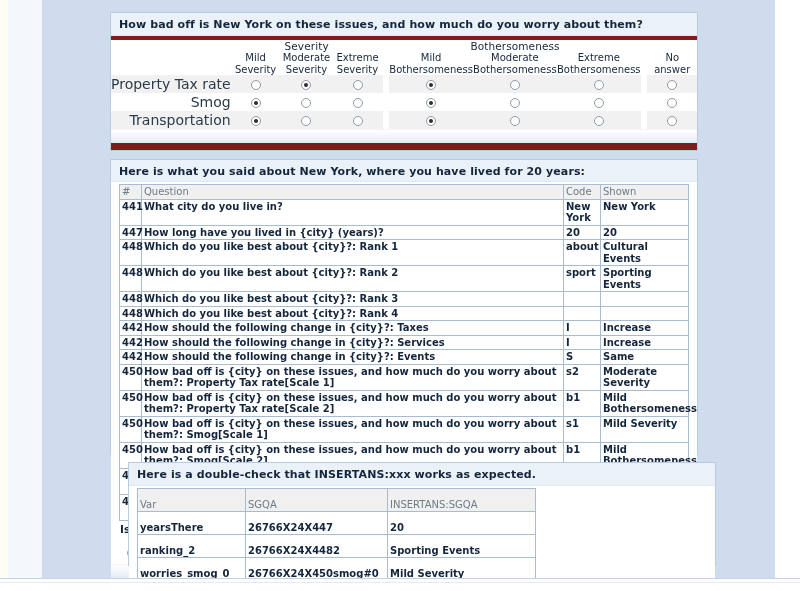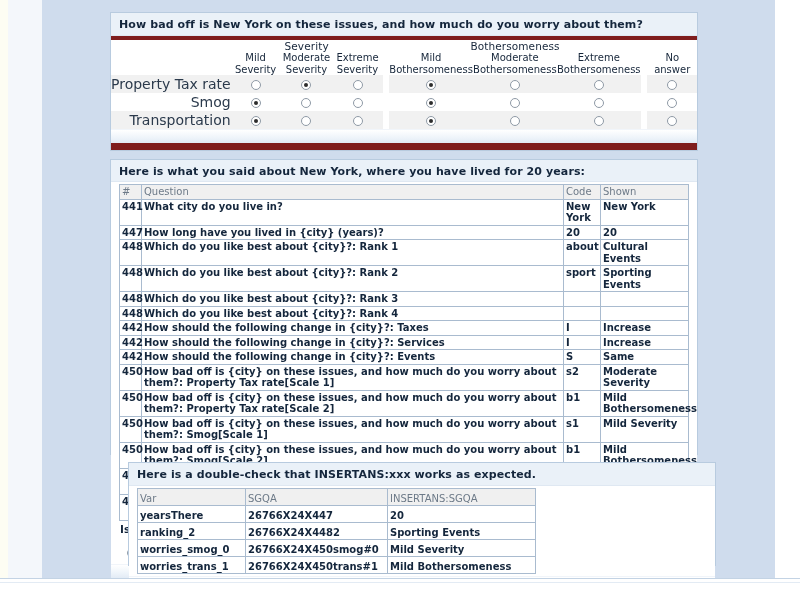--- a/index.html
+++ b/index.html
@@ -188,21 +188,21 @@
   
   #panel3 { left: 110px; top: 462px; width: 588px; height: 104px; margin-left: 18px; }
   #panel3 .panel-body { padding: 2px 8px 2px 8px; }
 
   table.vtab {
     border-collapse: collapse;
     font-size: 10px;
   }
   table.vtab th, table.vtab td {
     border: 1px solid #a9bbcf;
-    padding: 4px 2px 0px 2px;
+    padding: 10px 2px 0px 2px;
     line-height: 12px;
     text-align: left;
     color: #14263c;
     white-space: nowrap;
   }
   table.vtab th {
     background: #f0f0f0;
     font-weight: normal;
     color: #6d7a88;
   }

